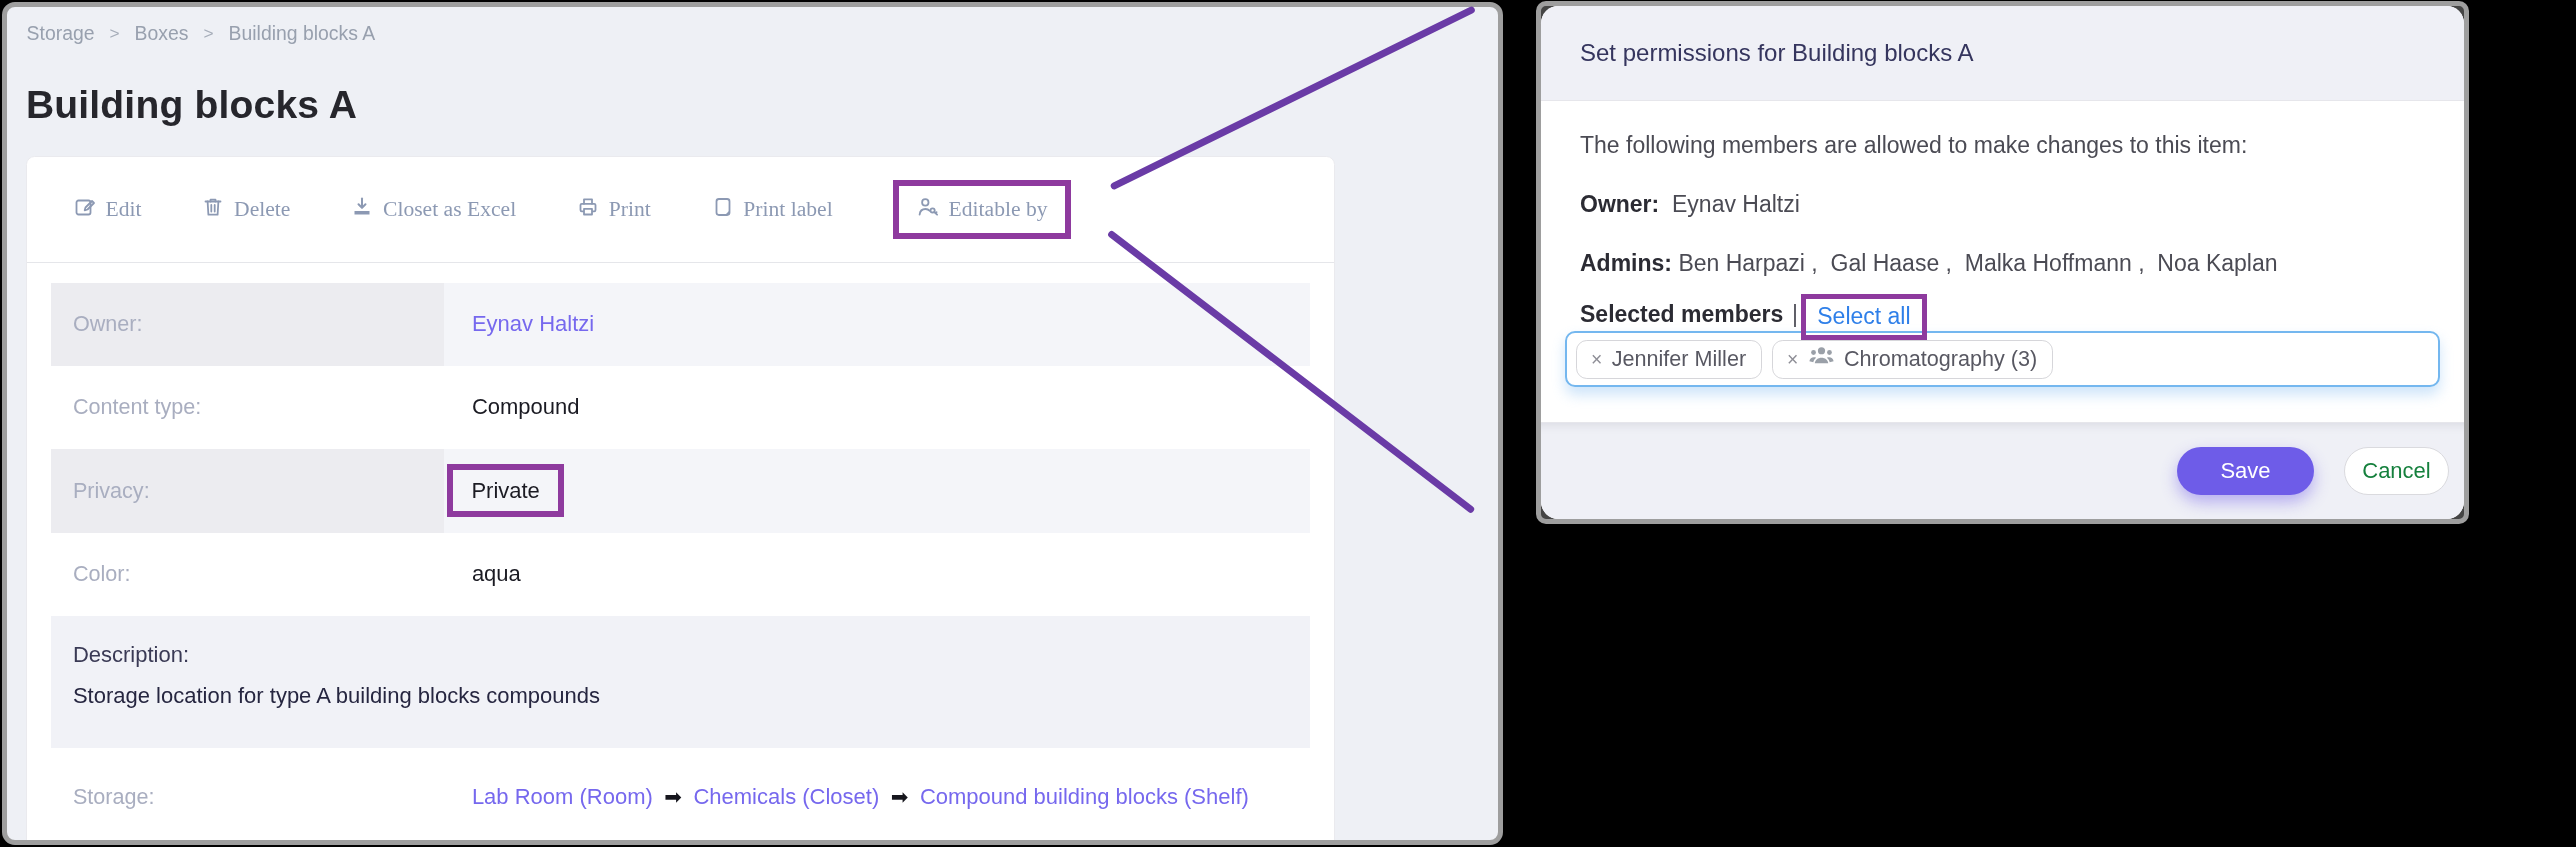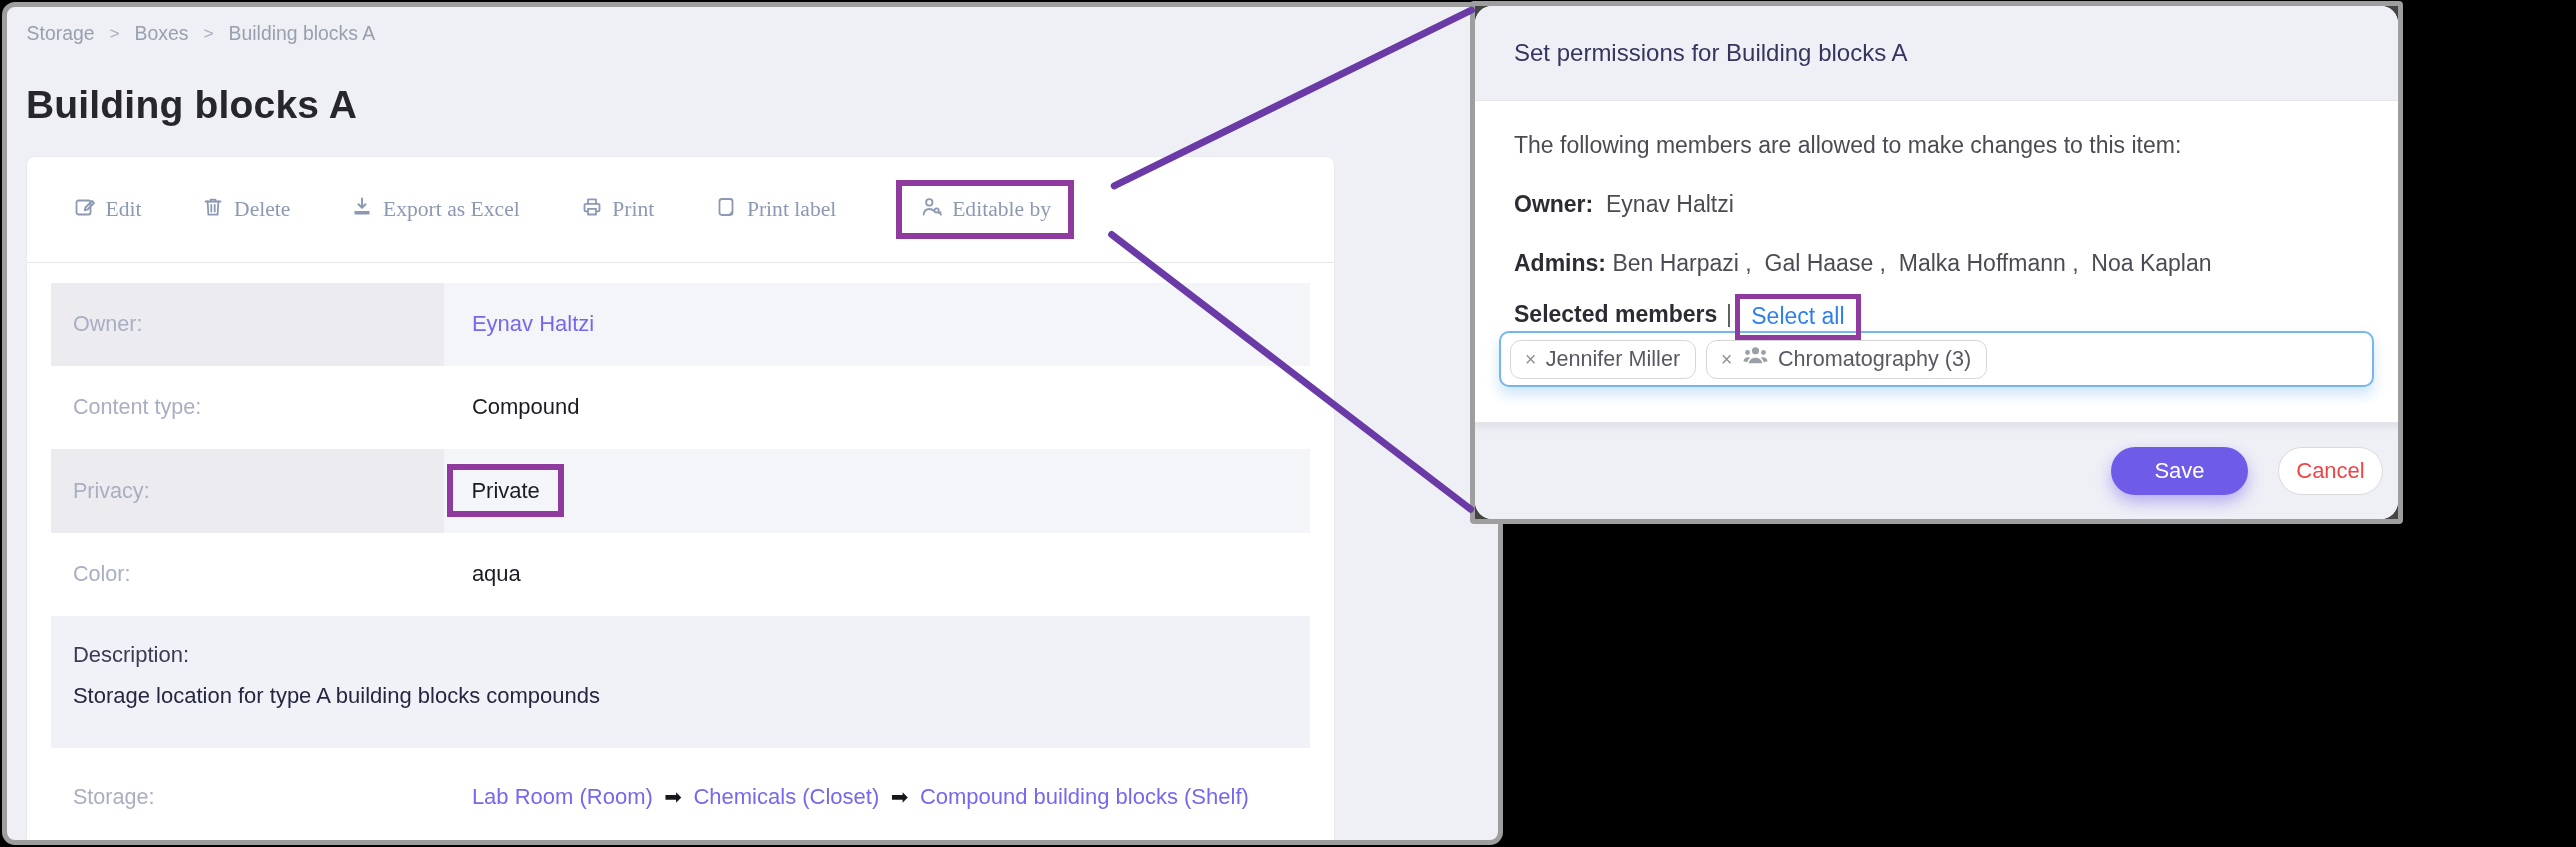--- a/index.html
+++ b/index.html
@@ -43,22 +43,22 @@
   .ann-inline{display:inline-flex;align-items:center;border:6.5px solid var(--ann-box);
     padding:7.2px 18px;margin-left:-24.5px;}
   .desc-row{display:block;background:#f1f2f7;height:132px;box-sizing:border-box;
     padding:18.7px 0 0 22px;font-size:22px;line-height:41px;}
   .desc-label{color:#3a3a55;}
   .desc-text{color:#262640;}
   .path{display:flex;align-items:center;gap:11.5px;flex-wrap:nowrap;}
   .path .arrow{color:#16161d;font-size:21px;font-family:"DejaVu Sans",sans-serif;}
 
   
-  .modal{position:absolute;left:1470px;top:1.4px;width:933px;height:523px;
-    border:5.8px solid #9e9e9e;border-radius:4px;background:#454545;box-sizing:border-box;}
+  .modal{position:absolute;left:1536px;top:1.4px;width:933px;height:523px;
+    border:5.8px solid #9e9e9e;border-radius:10px;background:#454545;box-sizing:border-box;}
   .modal-inner{width:100%;height:100%;border-radius:17.3px;overflow:hidden;background:#fff;
     display:flex;flex-direction:column;}
   .m-header{flex:none;height:94px;background:#eff0f6;border-bottom:0.7px solid #e6e6eb;
     display:flex;align-items:center;padding-left:39px;font-size:24px;color:#35355e;}
   .m-body{flex:1;padding:24.5px 39px 0 39px;}
   .m-intro{font-size:23px;color:#4b4b54;margin-top:5.8px;}
   .m-line{font-size:23px;color:#4b4b54;margin-top:32px;}
   .m-line b{color:#2b2b33;font-weight:700;}
   .pre{white-space:pre-wrap;margin-top:28px;}
   .m-selected{margin-top:24.5px;display:flex;align-items:center;font-size:23px;color:#4b4b54;position:relative;z-index:2;}
@@ -72,21 +72,21 @@
     display:flex;align-items:center;gap:10px;padding:0 8.6px;position:relative;z-index:1;}
   .chip{display:inline-flex;align-items:center;gap:9.4px;height:37px;padding:0 14.4px;
     border:1.4px solid #d6d6da;border-radius:10.8px;background:#fff;font-size:21.6px;color:#585862;cursor:default;}
   .chip .x{color:#8e8e96;font-size:19.4px;cursor:pointer;}
   .m-footer{flex:none;height:96px;background:#eff0f6;border-top:0.7px solid #e6e6eb;
     box-shadow:inset 0 11.5px 10px -10px rgba(120,120,140,.20);
     display:flex;align-items:center;justify-content:flex-end;gap:30px;padding-right:15px;}
   .btn{font-family:inherit;font-size:22px;height:48px;border-radius:24.5px;cursor:pointer;}
   .btn-save{width:137px;background:#6e5ce8;color:#fff;border:none;
     box-shadow:0 7.2px 16px rgba(110,92,232,.45);}
-  .btn-cancel{width:105px;background:#fff;color:#ef4444;border:1.4px solid #dadade;}
+  .btn-cancel{width:105px;background:#fff;color:#15803d;border:1.4px solid #dadade;}
 
   
   .conn{position:absolute;height:6.5px;background:var(--ann-line);transform-origin:0 50%;
     border-radius:3.6px;z-index:5;pointer-events:none;}
 </style>
 </head>
 <body>
 
 <div id="stage">
 
@@ -127,21 +127,21 @@
         </button>
 
         <button class="tbtn">
           <span>
             <svg width="24" height="24" viewBox="0 0 24 24" fill="none" stroke="#8c99b3" stroke-width="2" stroke-linecap="round" stroke-linejoin="round">
               <path d="M12 3.5v8.8"></path>
                 <path d="M8.5 9.2l3.5 3.6 3.5-3.6"></path>
               <path d="M4.5 16h15v3.6h-15z" fill="#8c99b3" stroke="none"></path>
             </svg>
           </span>
-          <span>Export as Excel</span>
+          <span>Closet as Excel</span>
         </button>
 
         <button class="tbtn">
           <span>
             <svg width="24" height="24" viewBox="0 0 24 24" fill="none" stroke="#8c99b3" stroke-width="1.8" stroke-linecap="round" stroke-linejoin="round">
               <rect x="4.5" y="8.8" width="15" height="7.6" rx="1.3"></rect>
               <path d="M8 8.8V4.3h8v4.5"></path>
               <path d="M8 13.8h8v5.7H8z" fill="#fff"></path>
             </svg>
           </span>

